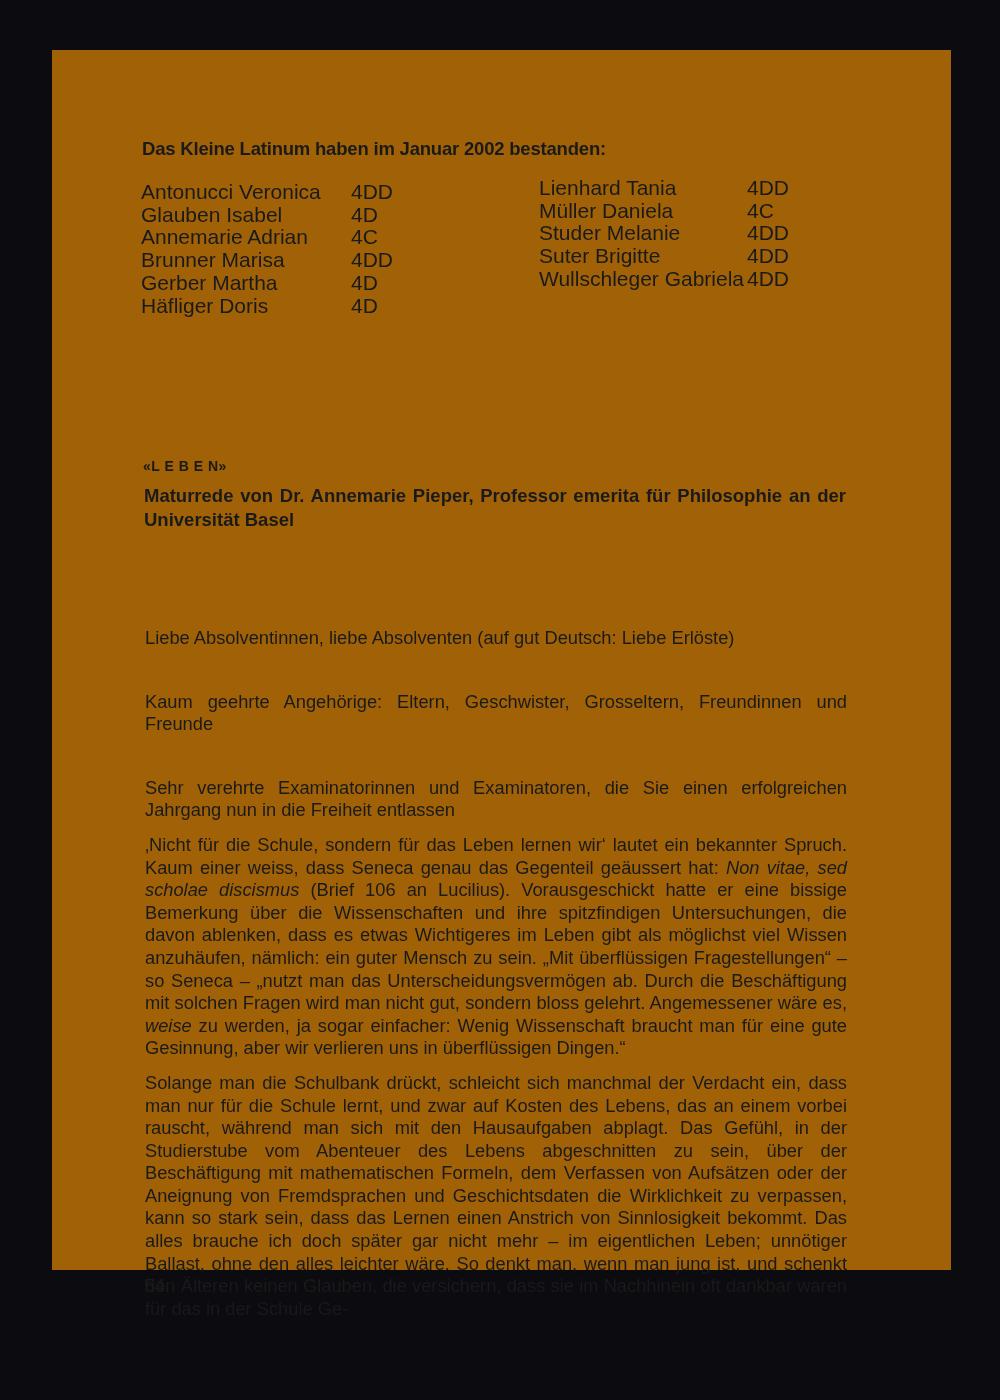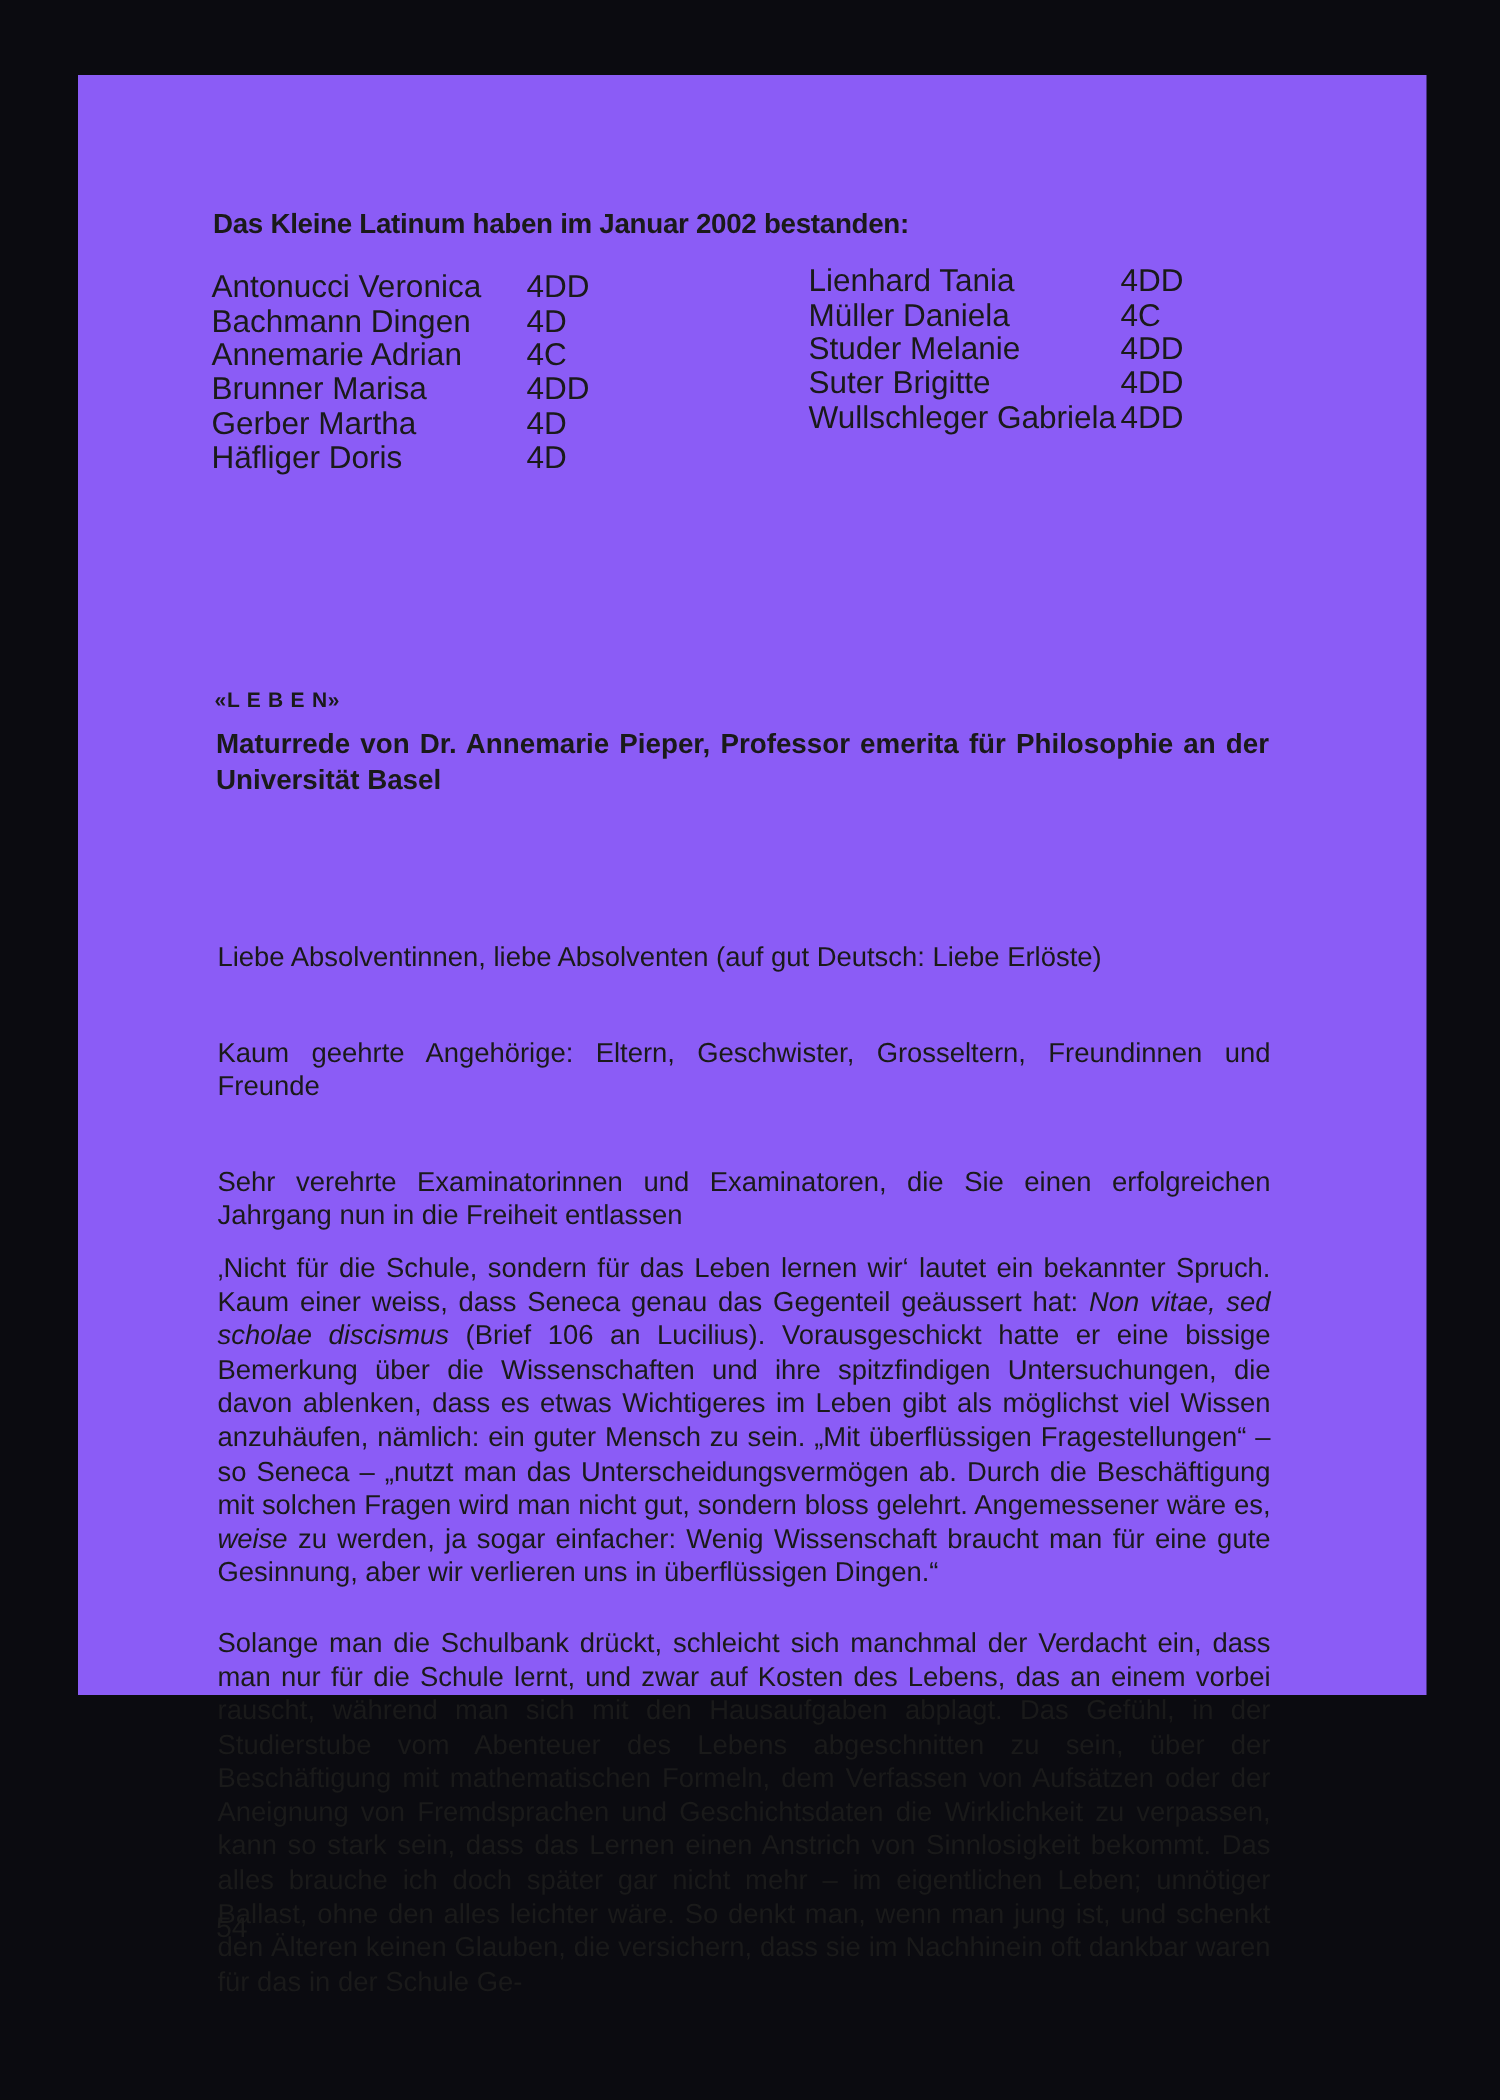--- a/index.html
+++ b/index.html
@@ -8,22 +8,22 @@
       width: 1000px;
       height: 1400px;
       background: #0b0b10;
       overflow: hidden;
     }
     .page {
       position: absolute;
       left: 52px;
       top: 50px;
       width: 899px;
-      height: 1080px;
-      background: #8b5cf6;
+      height: 1220px;
+      background: #a16207;
       color: #1a1a1a;
       font-family: "Liberation Sans", sans-serif;
     }
     .heading-list {
       position: absolute;
       left: 90px;
       top: 88px;
       font-weight: bold;
       font-size: 18.5px;
       letter-spacing: -0.2px;
@@ -70,42 +70,42 @@
     }
     .body-text p {
       margin: 0 0 10px 0;
       text-align: justify;
     }
     .body-text p.salute {
       text-align: justify;
       margin-bottom: 8px;
       margin-top: 41px;
     }
-    .body-text p.tight { margin-bottom: 24px; }
+    .body-text p.tight { margin-bottom: 12px; }
     .page-number {
       position: absolute;
       left: 92px;
       top: 1225px;
       font-size: 19px;
     }
   </style>
 </head>
 <body>
 
 <div class="page">
 
   <div class="heading-list">Das Kleine Latinum haben im Januar 2002 bestanden:</div>
 
   <div class="list-col col-left">
     <div class="row">
       <span class="name">Antonucci Veronica</span>
       <span class="cls">4DD</span>
     </div>
     <div class="row">
-      <span class="name">Bachmann Dingen</span>
+      <span class="name">Glauben Isabel</span>
       <span class="cls">4D</span>
     </div>
     <div class="row">
       <span class="name">Annemarie Adrian</span>
       <span class="cls">4C</span>
     </div>
     <div class="row">
       <span class="name">Brunner Marisa</span>
       <span class="cls">4DD</span>
     </div>

